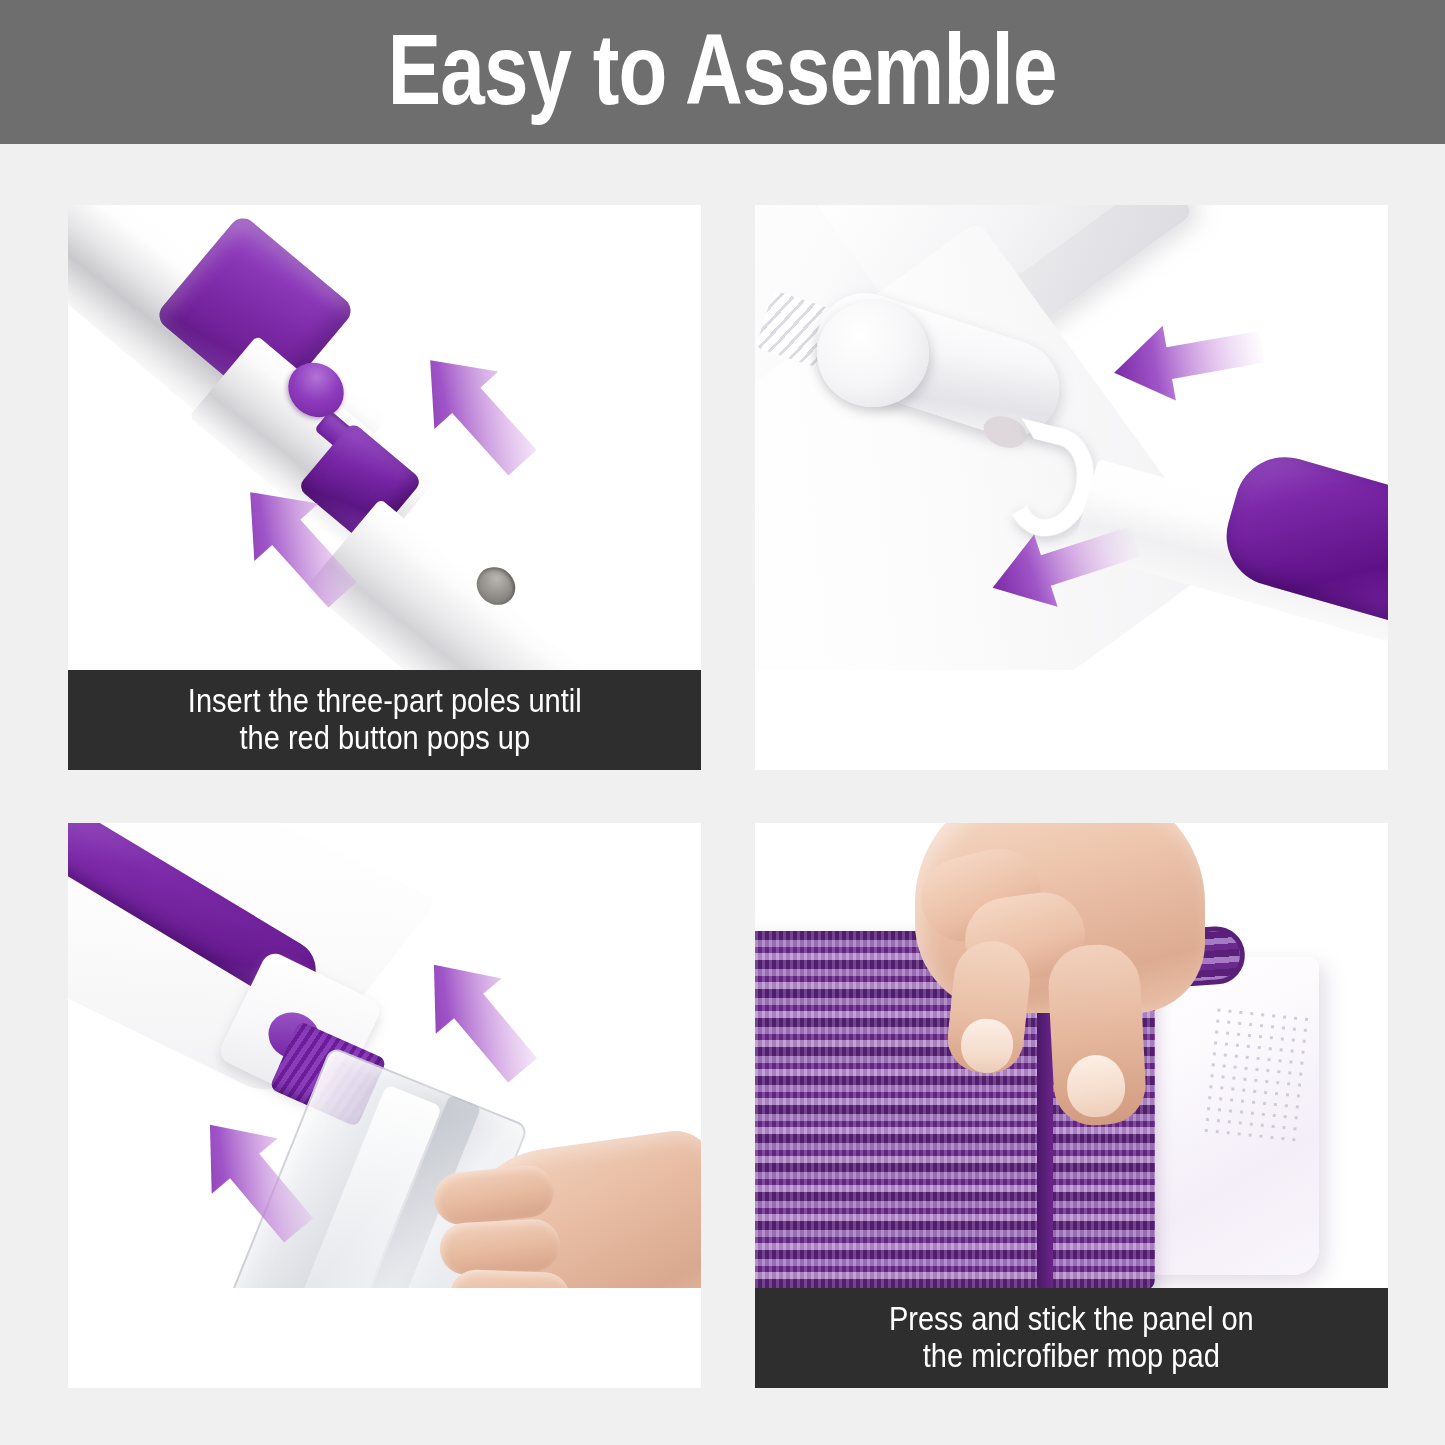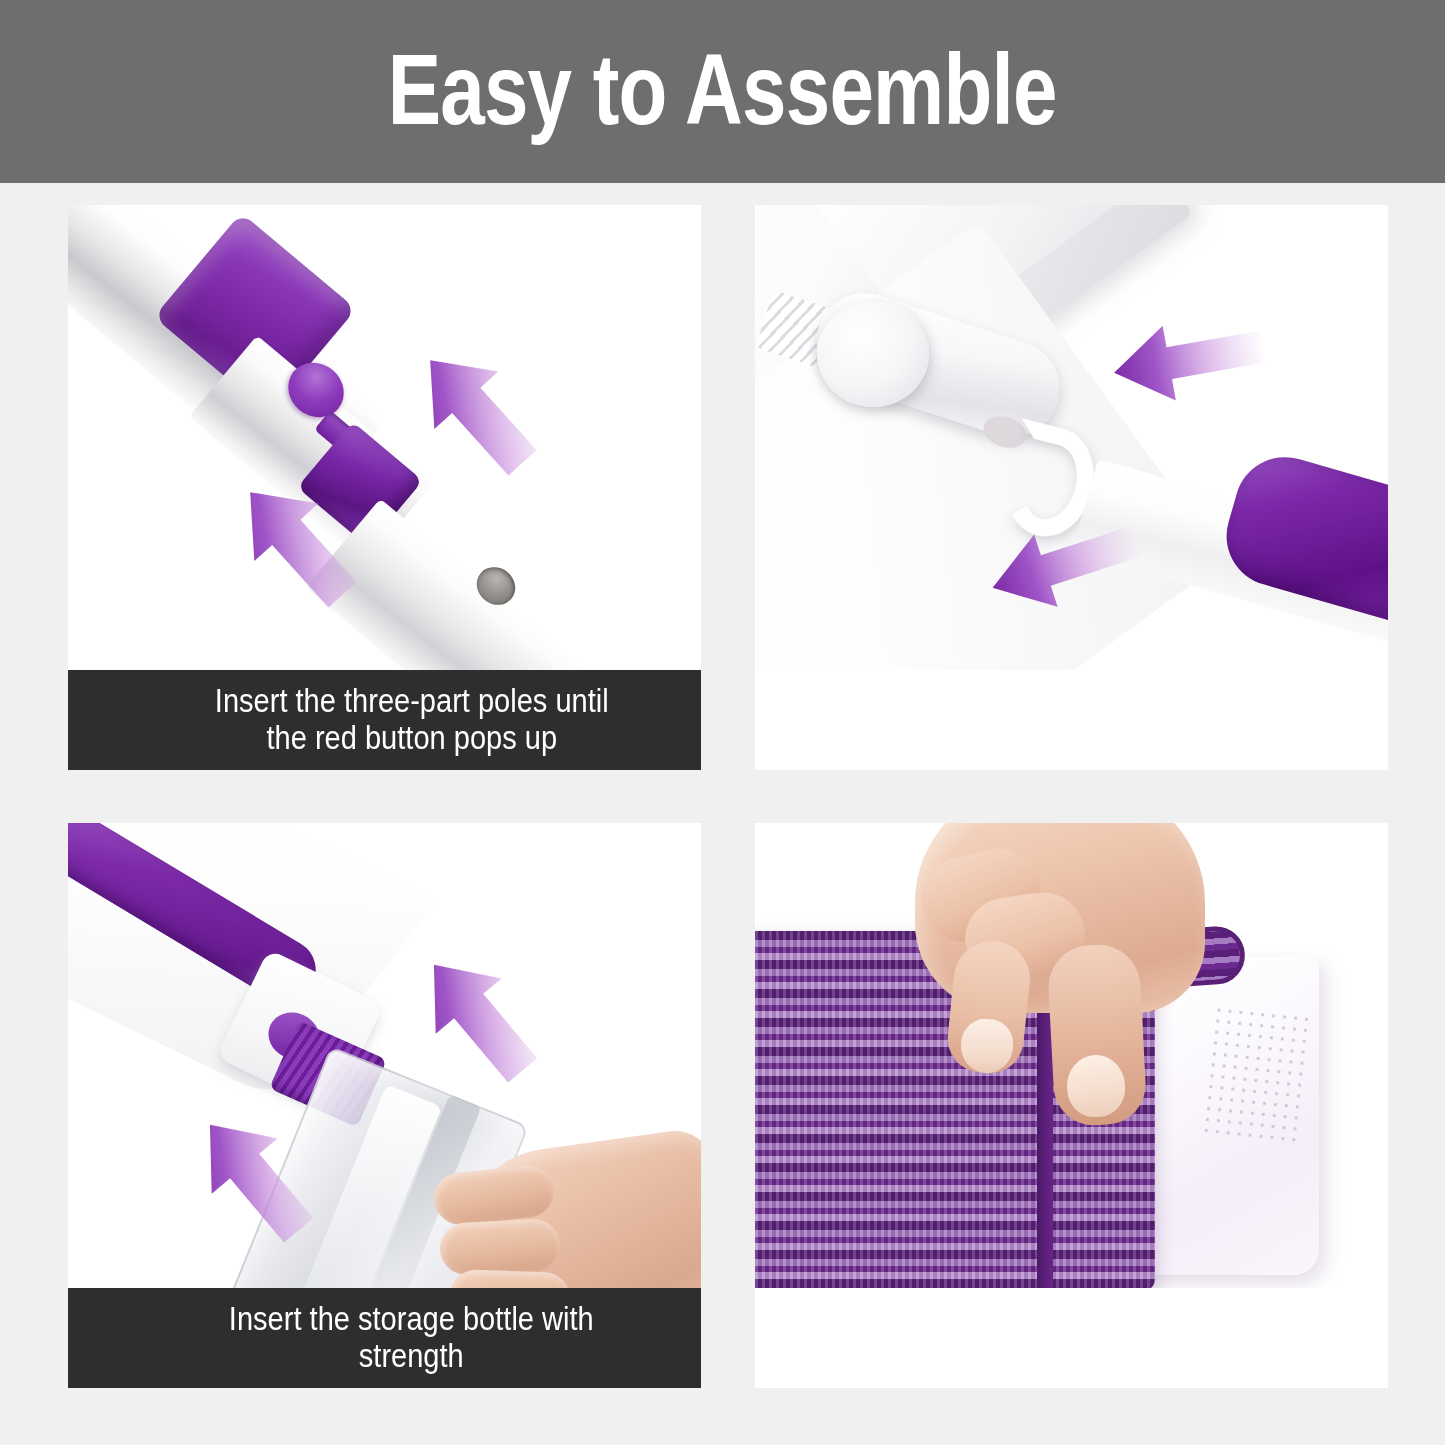--- a/index.html
+++ b/index.html
@@ -13,21 +13,21 @@
     font-family: "Liberation Sans", sans-serif;
     overflow: hidden;
   }
 
   
   .header-band {
     position: absolute;
     left: 0;
     top: 0;
     width: 1445px;
-    height: 183px;
+    height: 144px;
     background: #6e6e6e;
     display: flex;
     align-items: center;
     justify-content: center;
   }
   .header-title {
     color: #ffffff;
     font-family: "Liberation Sans Narrow", "Liberation Sans", sans-serif;
     font-weight: bold;
     font-size: 100px;
@@ -72,21 +72,20 @@
     position: absolute;
     left: 0;
     top: 465px;
     width: 633px;
     height: 100px;
     background: #2e2e2e;
     display: flex;
     align-items: center;
     justify-content: center;
     text-align: center;
-    padding-left: 27px;
   }
   .caption-text {
     color: #ffffff;
     font-family: "Liberation Sans Narrow", "Liberation Sans", sans-serif;
     font-weight: normal;
     font-size: 33px;
     line-height: 1.12;
     transform: scaleX(0.88);
     white-space: pre-line;
     padding: 0 20px;
@@ -572,39 +571,39 @@
         </svg>
       </div>
       <div class="arrow-wrap" style="left:110px; top:278px;">
         <svg class="arrow-svg" width="150" height="150" viewBox="0 0 150 150">
           <g transform="rotate(-40 75 75)">
             <polygon points="75,8 118,62 94,62 94,146 56,146 56,62 32,62" fill="url(#ag3)"></polygon>
           </g>
         </svg>
       </div>
     </div>
-    <div class="caption-bar">
-      <div class="caption-text">Insert the storage bottle with
-strength</div>
-    </div>
   </div>
 
   <div class="panel p4">
     <div class="photo">
 
       <div class="p4-white-panel"></div>
       <div class="p4-panel-dots"></div>
       <div class="p4-pad"></div>
       <div class="p4-pad-texture"></div>
       <div class="p4-pad-edge"></div>
       <div class="p4-pad-flap"></div>
 
       <div class="p4-hand"></div>
       <div class="p4-knuckle p4-k1"></div>
       <div class="p4-knuckle p4-k2"></div>
       <div class="p4-finger-index"></div>
       <div class="p4-thumb"></div>
       <div class="p4-nail"></div>
       <div class="p4-nail2"></div>
     </div>
+    <div class="caption-bar">
+      <div class="caption-text">Press and stick the panel on
+the microfiber mop pad</div>
+    </div>
   </div>
 
 </div>
 
 </body></html>

